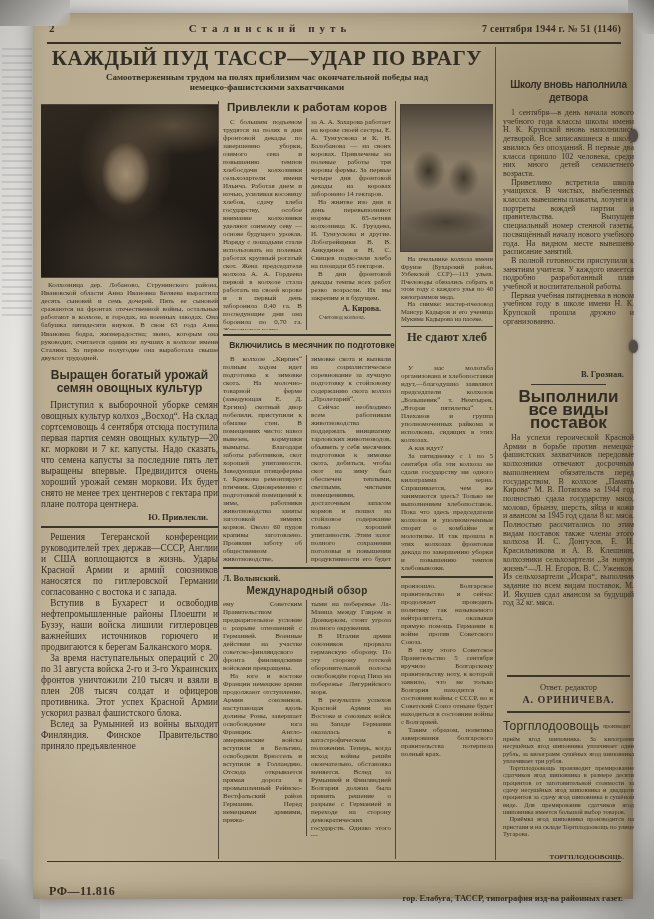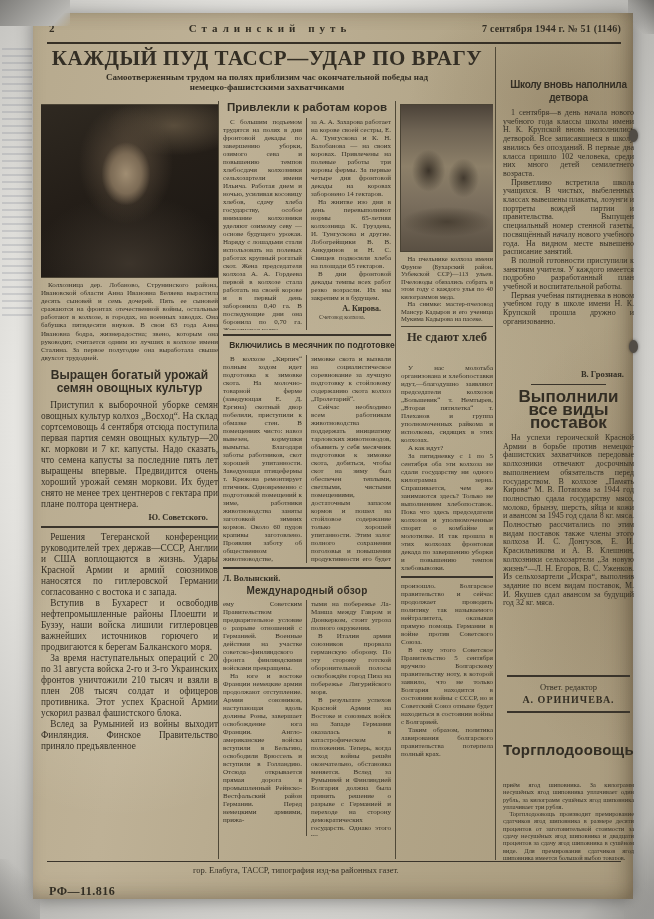--- a/index.html
+++ b/index.html
@@ -79,24 +79,24 @@
   .twocol{display:flex;}
   .twocol>div{width:50%;box-sizing:border-box;}
   .twocol>div:first-child{border-right:1px solid #4f4837;padding-right:4px;}
   .twocol>div:last-child{padding-left:4px;}
   .byline{font-weight:bold;font-size:8.5px;text-align:left;padding-right:14px;}
   .review-title{font-size:10px;letter-spacing:.3px;margin:2px 0 4px;}
   .editor-box{border-top:2px solid #3a342b;border-bottom:2px solid #3a342b;text-align:center;padding:5px 0 6px;margin:8px 4px 6px;}
   .editor-label{font-size:8.5px;}
   .editor-name{font-weight:bold;font-size:10px;letter-spacing:1px;margin-top:2px;}
   .ad-lead{display:flex;align-items:center;margin-top:4px;}
-  .ad-title{font-family:"Liberation Sans",sans-serif;font-weight:bold;font-size:15px;letter-spacing:.2px;}
+  .ad-title{font-family:"Liberation Sans",sans-serif;font-weight:normal;font-size:12px;letter-spacing:.2px;}
   .ad-suffix{font-size:5.6px;line-height:6px;width:32px;margin-left:4px;word-break:break-all;}
   .footer-rule{position:absolute;left:14px;top:848px;width:574px;border-top:1.4px solid #3a342b;}
-  .footer-center{position:absolute;left:160px;top:852px;width:430px;text-align:left;font-weight:normal;font-size:8.5px;}
+  .footer-center{position:absolute;left:160px;top:880px;width:430px;text-align:right;font-weight:bold;font-size:8.5px;}
   .footer-code{position:absolute;left:16px;top:871px;font-weight:bold;font-size:12px;letter-spacing:.5px;}
   .squeeze{display:inline-block;transform:scaleX(.94);transform-origin:center;white-space:nowrap;}
 </style>
 </head>
 <body>
 
 <div class="corner corner-tl"></div>
 <div class="corner corner-tr"></div>
 <div class="corner corner-bl"></div>
 <div class="corner corner-br"></div>
@@ -118,21 +118,21 @@
     <div class="sub">Самоотверженным трудом на полях приблизим час окончательной победы над немецко-фашистскими захватчиками</div>
   </div>
 
   <div class="cols">
 
     <div class="stack stackA">
       <div class="photo photo-left"></div>
       <div class="caption"> Колхозница дер. Лобаново, Струнинского района, Ивановской области Анна Ивановна Беляева вырастила десять сыновей и семь дочерей. Пять ее сыновей сражаются на фронтах отечественной войны, остальные работают в колхозе, в городах, на военных заводах. Она бабушка пятидесяти внуков. В свои 63 года Анна Ивановна бодра, жизнерадостна; звено, которым она руководит, считается одним из лучших в колхозе имени Сталина. За первое полугодие она выработала свыше двухсот трудодней.</div>
       <h2 class="h-sans" style="font-size:12px;line-height:13.5px;margin-top:7px;text-align:center;">Выращен богатый урожай семян овощных культур</h2>
       <div class="body t9" style="margin-top:4px;"> Приступил к выборочной уборке семян овощных культур колхоз „Восход“. На склад сортсемовощь 4 сентября отсюда поступила первая партия семян овощных культур—20 кг. моркови и 7 кг. капусты. Надо сказать, что семена капусты за последние пять лет выращены впервые. Предвидится очень хороший урожай семян моркови. Их будет снято не менее трех центнеров с гектара при плане полтора центнера.</div>
-      <div class="sig">Ю. Советского.</div>
+      <div class="sig">Ю. Привлекли.</div>
       <div class="hr2"></div>
       <div class="body t9"> Решения Тегеранской конференции руководителей трех держав—СССР, Англии и США воплощаются в жизнь. Удары Красной Армии и армий союзников наносятся по гитлеровской Германии согласованно с востока и с запада.
  Вступив в Бухарест и освободив нефтепромышленные районы Плоешти и Бузэу, наши войска лишили гитлеровцев важнейших источников горючего и продвигаются к берегам Балканского моря.
  За время наступательных операций с 20 по 31 августа войска 2-го и 3-го Украинских фронтов уничтожили 210 тысяч и взяли в плен 208 тысяч солдат и офицеров противника. Этот успех Красной Армии ускорил развал фашистского блока.
  Вслед за Румынией из войны выходит Финляндия. Финское Правительство приняло предъявленное</div>
     </div>
 
     <div class="stack stackBC">
       <h2 class="h-sans" style="font-size:11.5px;line-height:13px;">Привлекли к работам коров</h2>
       <div class="twocol" style="margin-top:4px;height:212px;overflow:hidden;">

